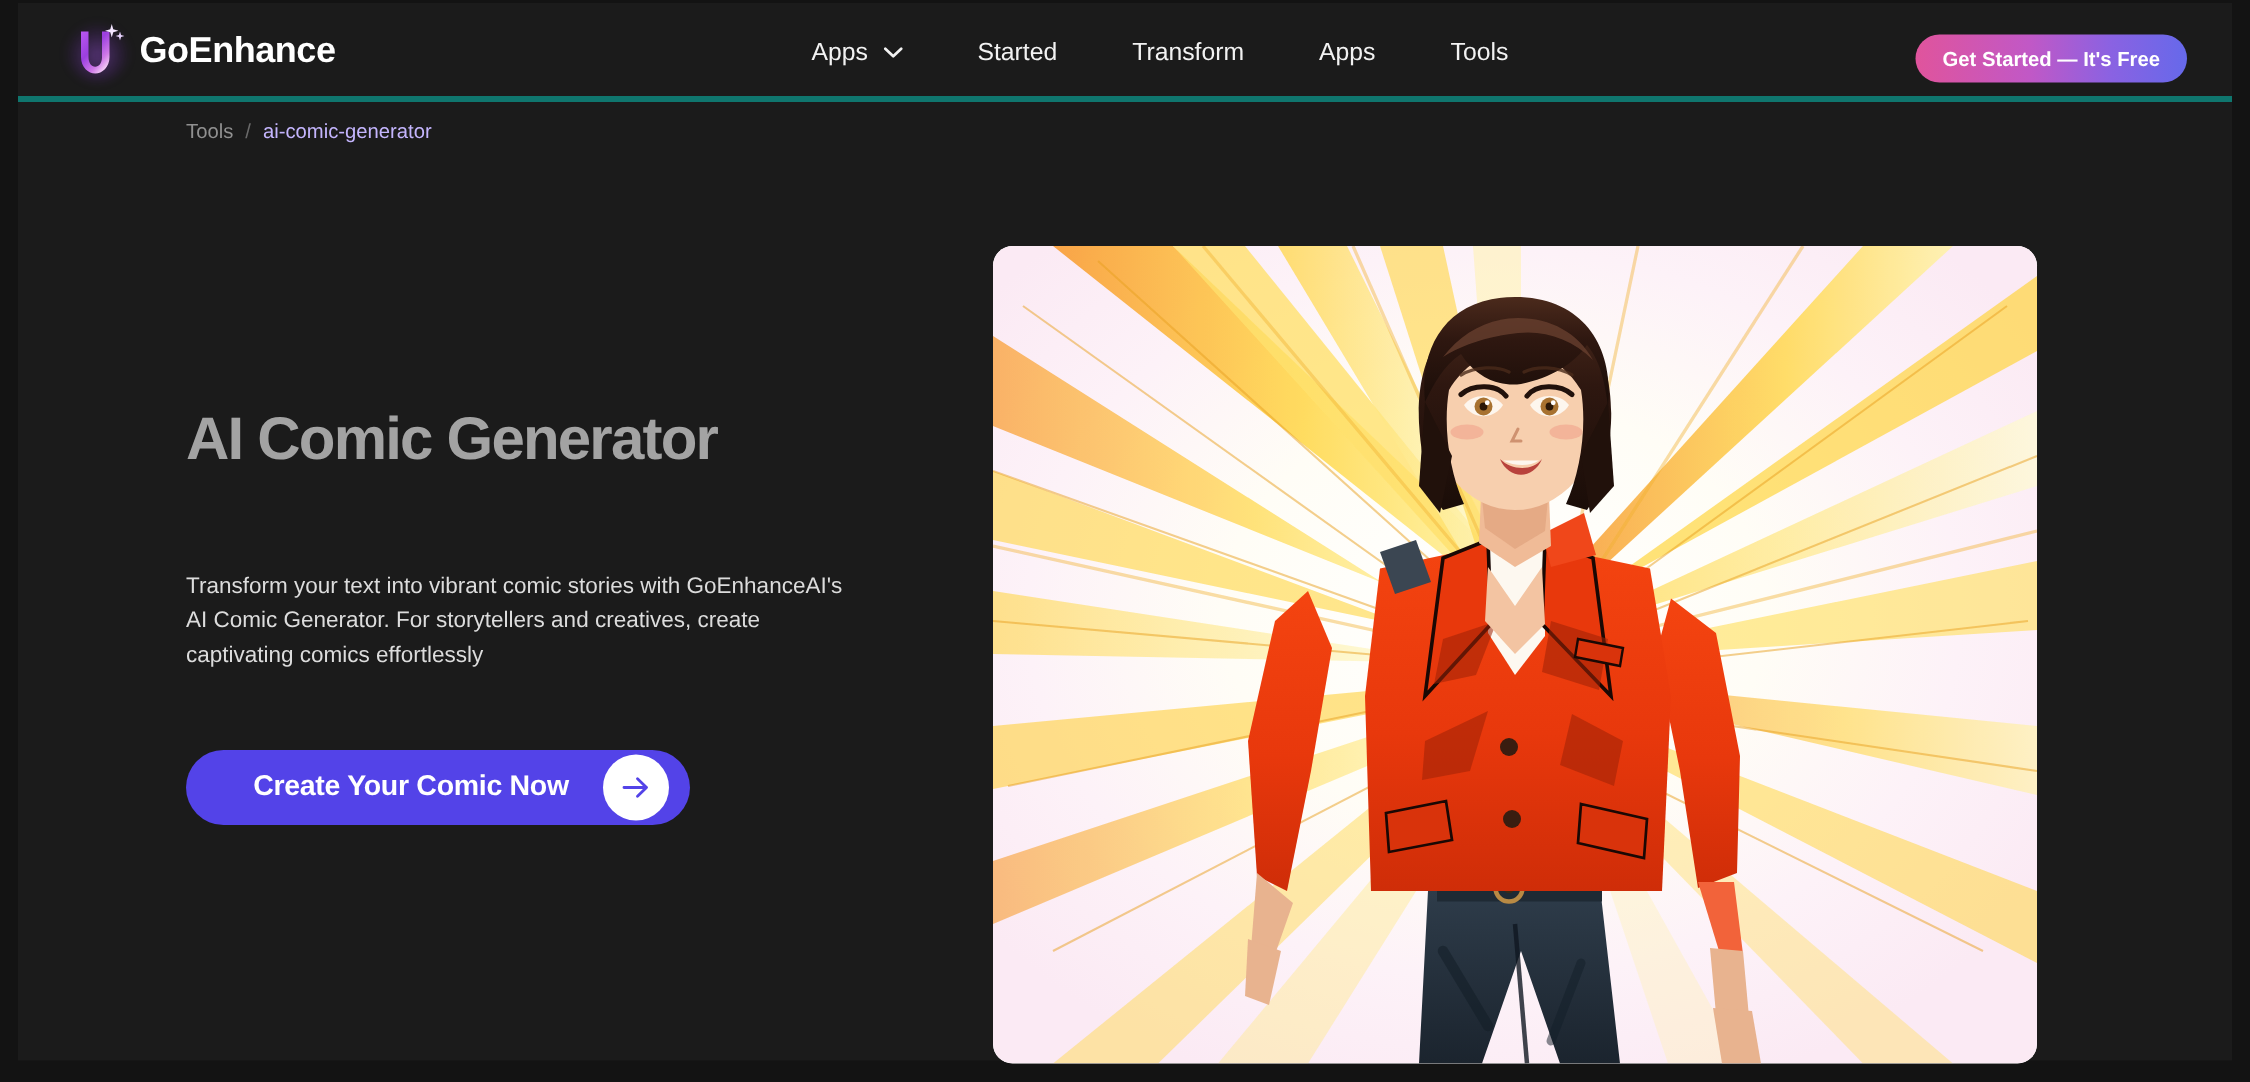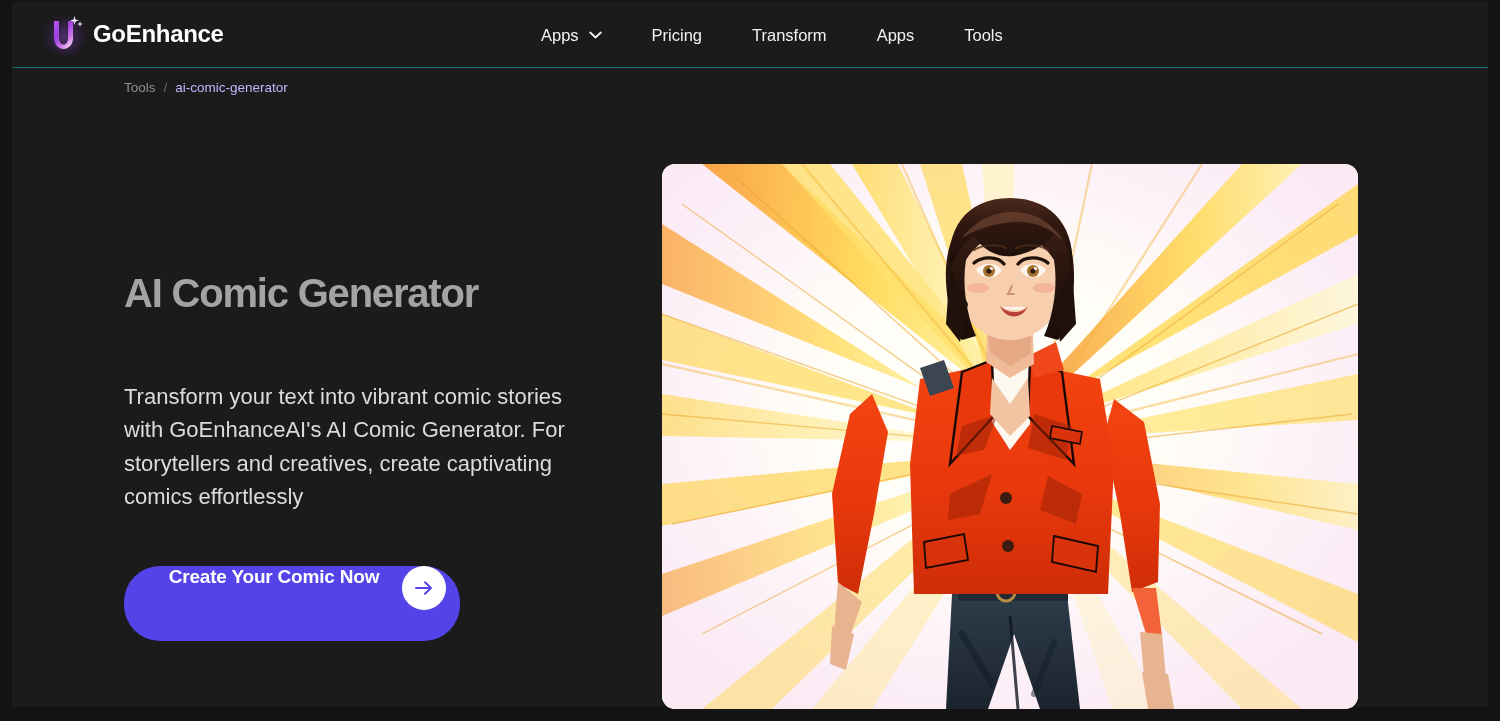--- a/index.html
+++ b/index.html
@@ -16,21 +16,21 @@
     border-left:12px solid #131313;
     border-right:12px solid #131313;
     border-bottom:14px solid #131313;
     border-top:2px solid #131313;
   }
   
   .header {
     position:absolute; left:0; top:0;
     width:1476px; height:66px;
     display:flex; align-items:center;
-    border-bottom:1px solid #0f766e;
+    border-bottom:4px solid #0f766e;
   }
   .brand {
     position:absolute; left:36px; top:13px;
     display:flex; align-items:center; gap:11px;
     cursor:pointer;
   }
   .logo-mark {
     position:relative; width:34px; height:38px;
   }
   .logo-glow {
@@ -85,29 +85,29 @@
     position:absolute; left:112px; top:270px;
     width:520px;
   }
   .hero-title {
     font-size:40px; font-weight:700; color:#a3a3a3;
     line-height:1.05; letter-spacing:-1.2px;
     white-space:nowrap;
   }
   .hero-desc {
     margin-top:66px;
-    font-size:22px; color:#dcdcdc; line-height:1.52;
+    font-size:15px; color:#dcdcdc; line-height:1.52;
     width:450px;
   }
   .hero-cta {
     margin-top:52px;
-    width:336px; height:75px;
+    width:336px; height:50px;
     border-radius:36px;
     background:#5343e8;
-    display:flex; 
+    display:flex; align-items:center;
     cursor:pointer; border:none;
   }
   .hero-cta-label {
     flex:1; text-align:center;
     color:#ffffff; font-size:19px; font-weight:bold;
     padding-left:22px; letter-spacing:-0.2px;
   }
   .hero-cta-circle {
     width:44px; height:44px; border-radius:50%;
     background:#ffffff;
@@ -156,33 +156,34 @@
     </div>
 
     <nav class="nav">
       <div class="nav-item">
         <span>Apps</span>
         <svg class="chev" viewBox="0 0 13 8">
           <path d="M1.2 1.5 L6.5 6.5 L11.8 1.5" stroke="#f2f2f2" stroke-width="1.8" fill="none" stroke-linecap="round" stroke-linejoin="round"></path>
         </svg>
       </div>
       <div class="nav-item">
-        <span>Pricing</span>
+        <span>Started</span>
       </div>
       <div class="nav-item">
         <span>Transform</span>
       </div>
       <div class="nav-item">
         <span>Apps</span>
       </div>
       <div class="nav-item">
         <span>Tools</span>
       </div>
     </nav>
 
+    <button class="hdr-cta">Get Started — It's Free</button>
   </div>
 
   <div class="breadcrumb">
     <span class="bc-link">Tools</span>
     <span class="bc-sep">/</span>
     <span class="bc-cur">ai-comic-generator</span>
   </div>
 
   <div class="hero-left">
     <h1 class="hero-title">AI Comic Generator</h1>

